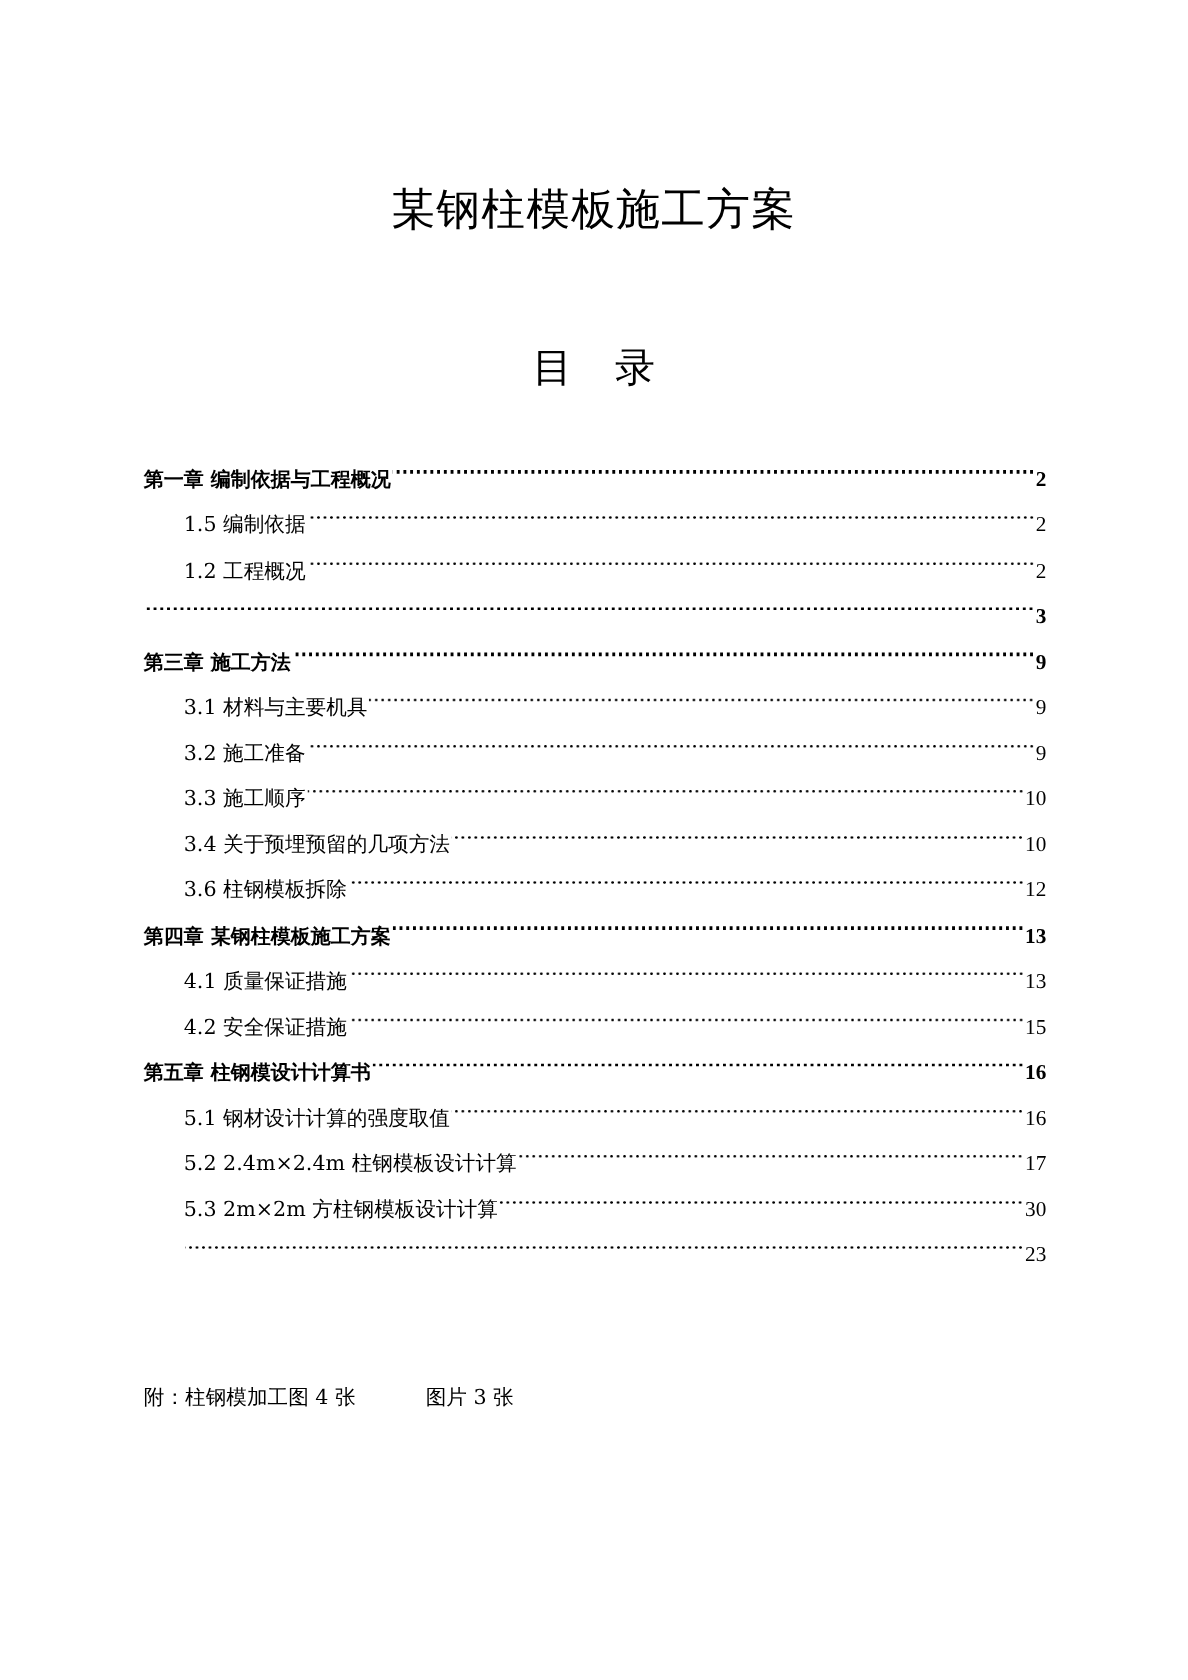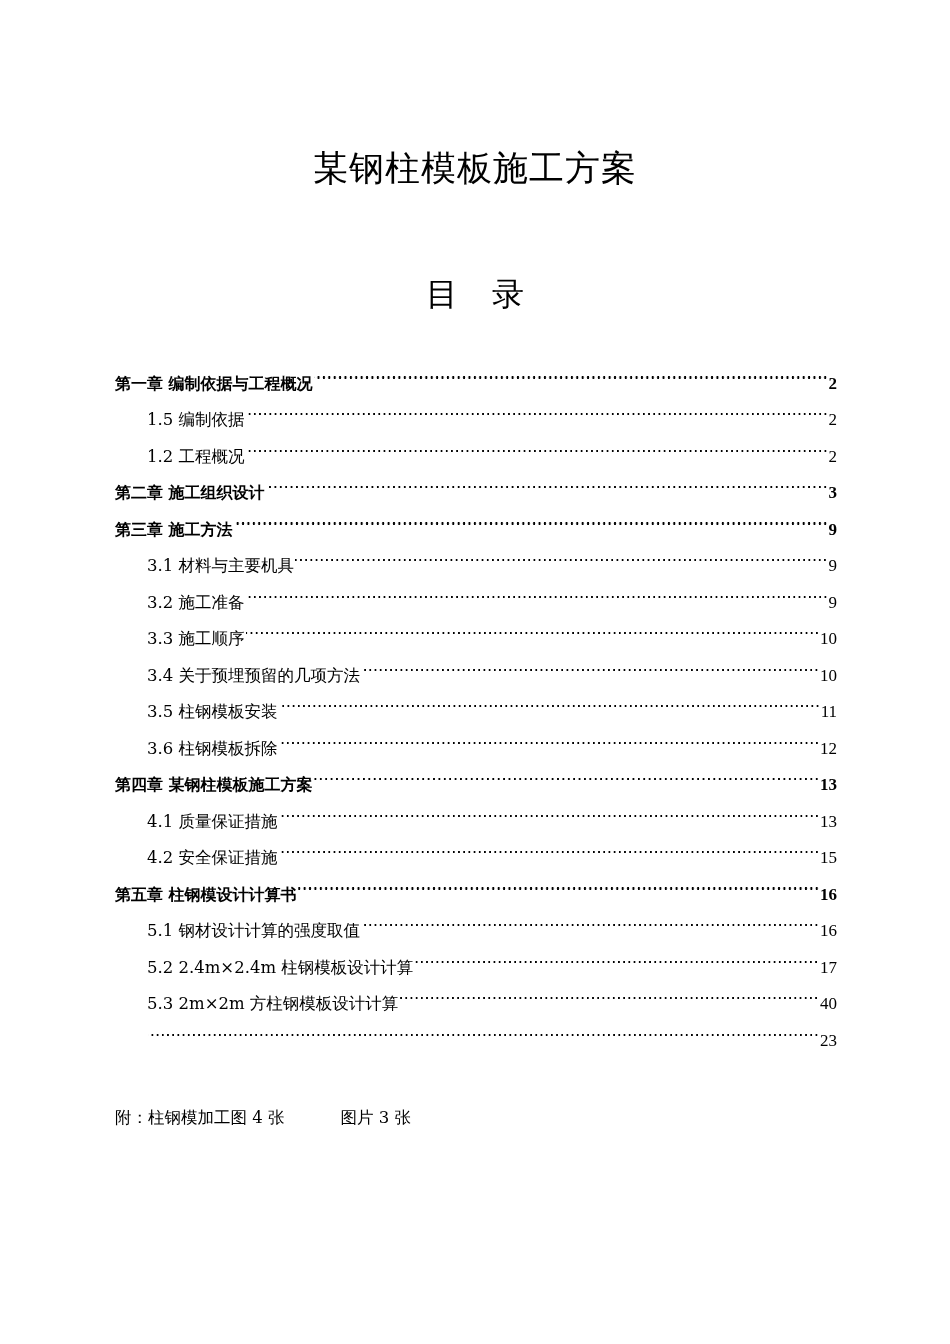--- a/index.html
+++ b/index.html
@@ -51,21 +51,20 @@
       <span class="label">1.5 编制依据</span>
       <span class="leader"></span>
       <span class="page">2</span>
     </div>
   <div class="toc-row section">
       <span class="label">1.2  工程概况</span>
       <span class="leader"></span>
       <span class="page">2</span>
     </div>
   <div class="toc-row chapter">
-      <span class="label">第二章  施工组织设计</span>
       <span class="leader"></span>
       <span class="page">3</span>
     </div>
   <div class="toc-row chapter">
       <span class="label">第三章  施工方法</span>
       <span class="leader"></span>
       <span class="page">9</span>
     </div>
   <div class="toc-row section">
       <span class="label">3.1 材料与主要机具</span>
@@ -79,25 +78,20 @@
     </div>
   <div class="toc-row section">
       <span class="label">3.3 施工顺序</span>
       <span class="leader"></span>
       <span class="page">10</span>
     </div>
   <div class="toc-row section">
       <span class="label">3.4  关于预埋预留的几项方法</span>
       <span class="leader"></span>
       <span class="page">10</span>
-    </div>
-  <div class="toc-row section">
-      <span class="label">3.5  柱钢模板安装</span>
-      <span class="leader"></span>
-      <span class="page">11</span>
     </div>
   <div class="toc-row section">
       <span class="label">3.6  柱钢模板拆除</span>
       <span class="leader"></span>
       <span class="page">12</span>
     </div>
   <div class="toc-row chapter">
       <span class="label">第四章  某钢柱模板施工方案</span>
       <span class="leader"></span>
       <span class="page">13</span>
@@ -123,21 +117,21 @@
       <span class="page">16</span>
     </div>
   <div class="toc-row section">
       <span class="label">5.2  2.4m×2.4m 柱钢模板设计计算</span>
       <span class="leader"></span>
       <span class="page">17</span>
     </div>
   <div class="toc-row section">
       <span class="label">5.3  2m×2m 方柱钢模板设计计算</span>
       <span class="leader"></span>
-      <span class="page">40</span>
+      <span class="page">30</span>
     </div>
   <div class="toc-row section">
       <span class="leader"></span>
       <span class="page">23</span>
     </div>
 </div>
 
 <div class="appendix"><span>附：</span><span>柱钢模加工图 4 张</span><span class="gap"></span><span>图片 3 张</span></div>
 
 </body></html>

